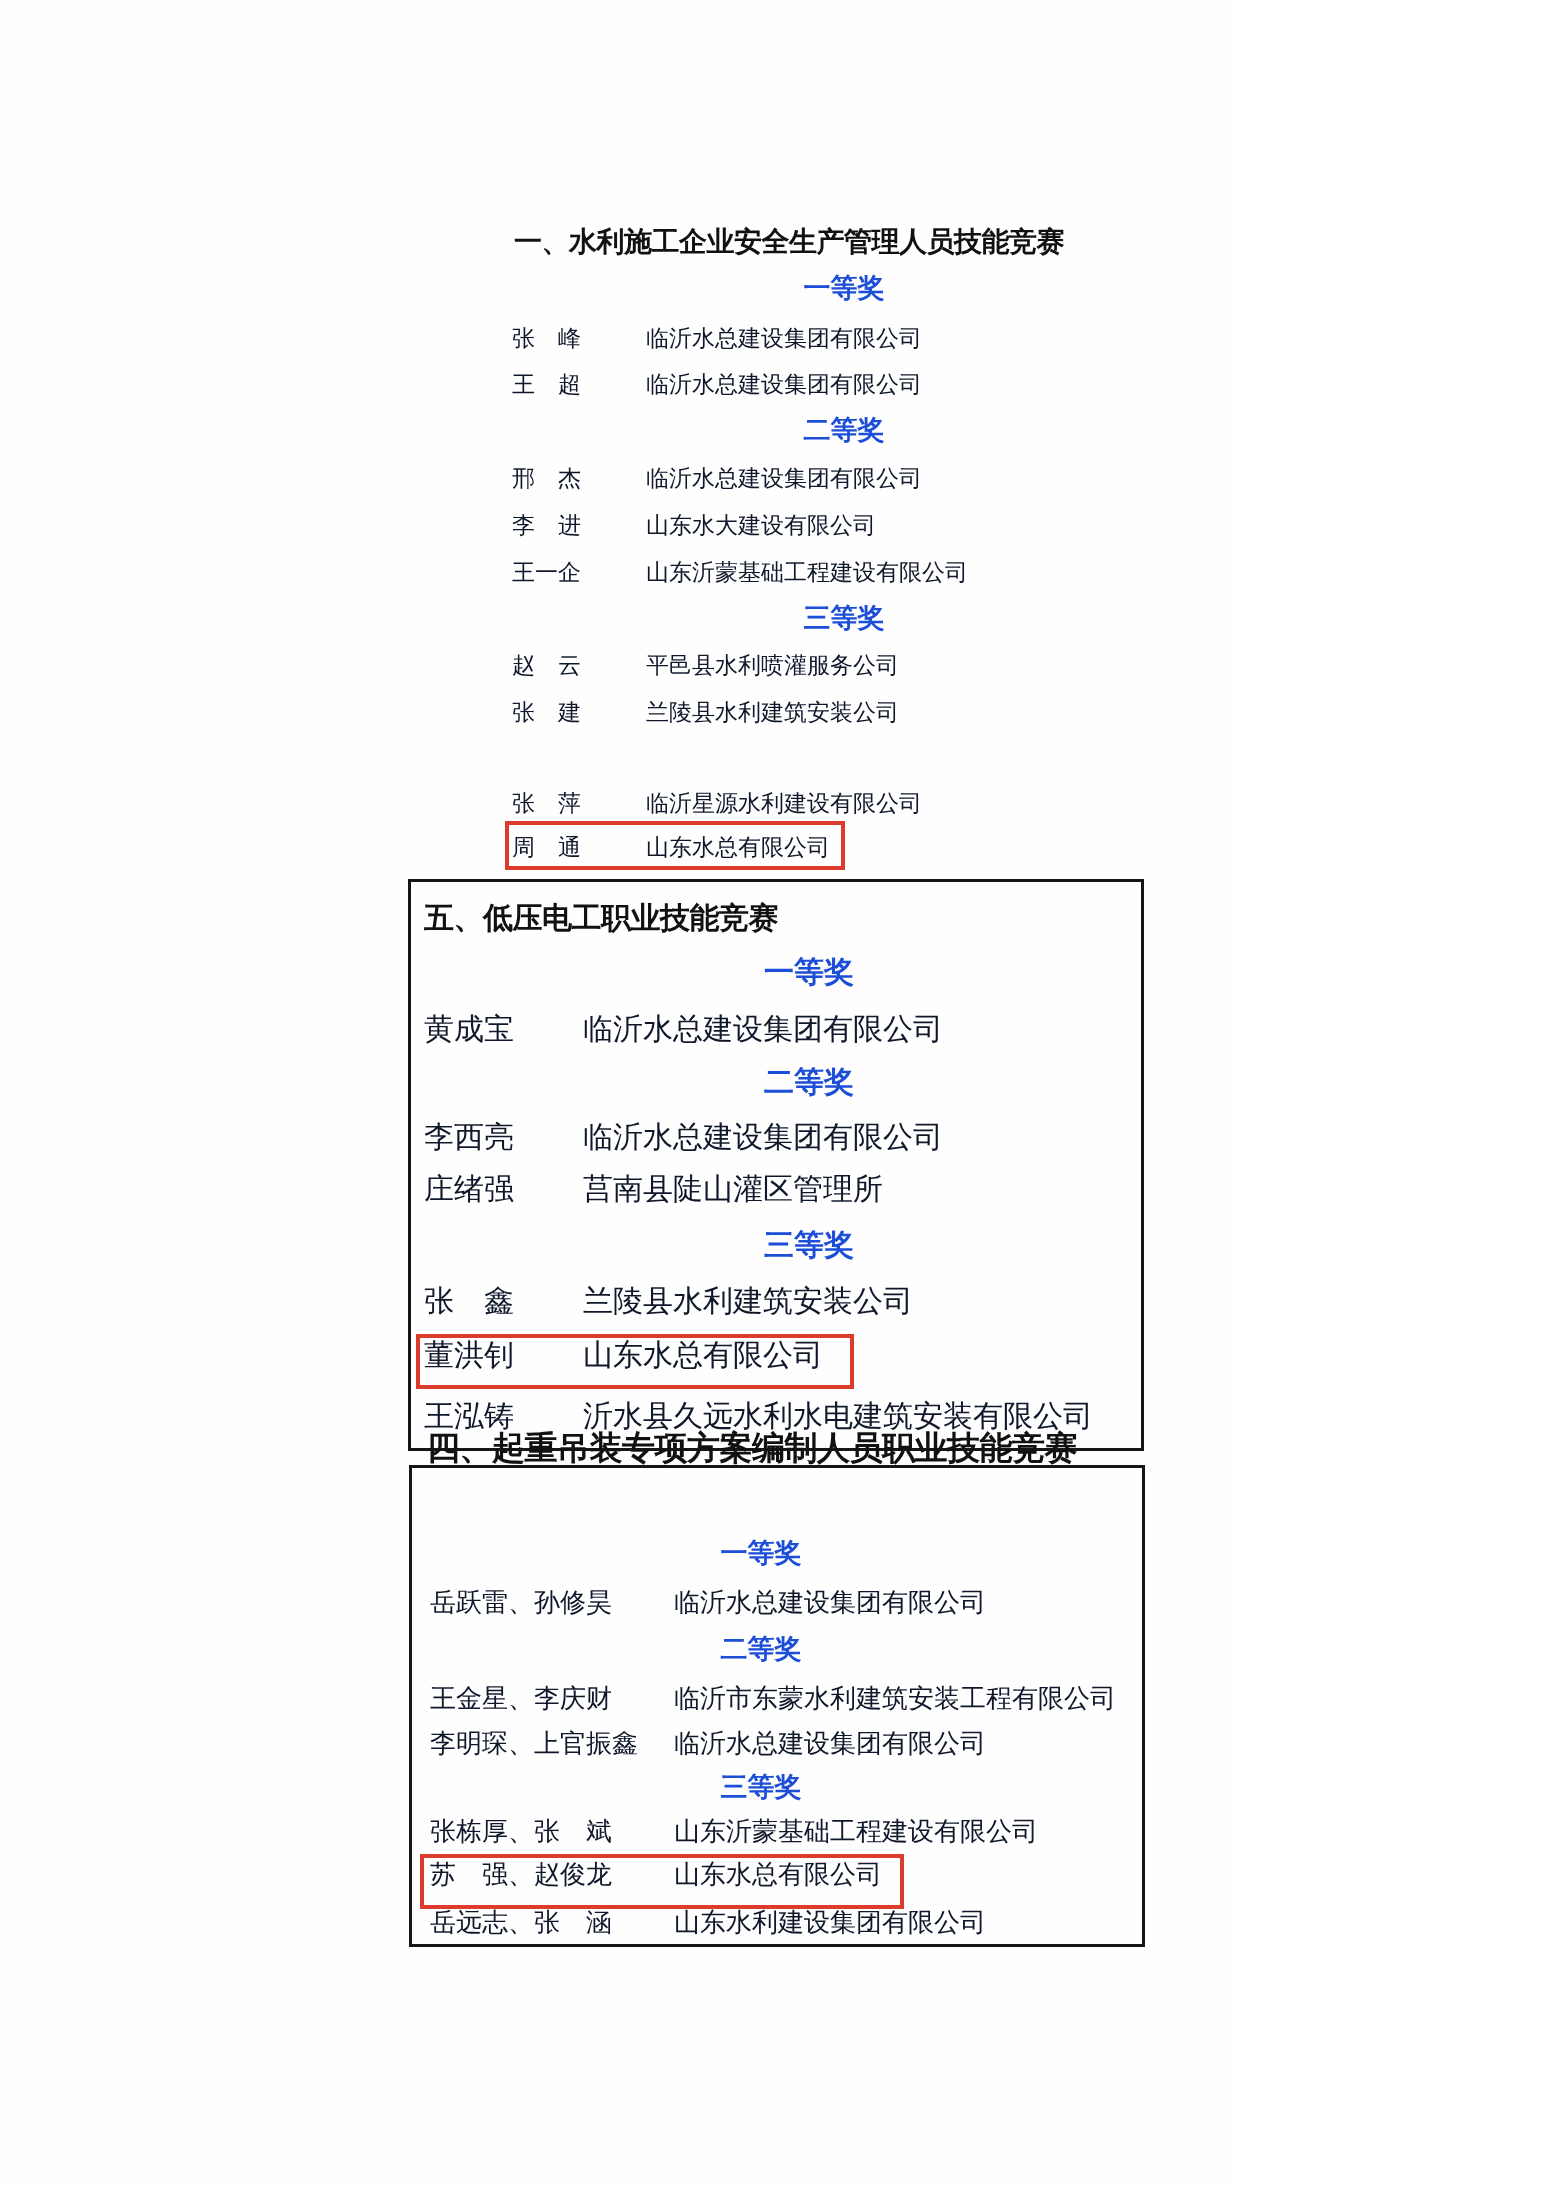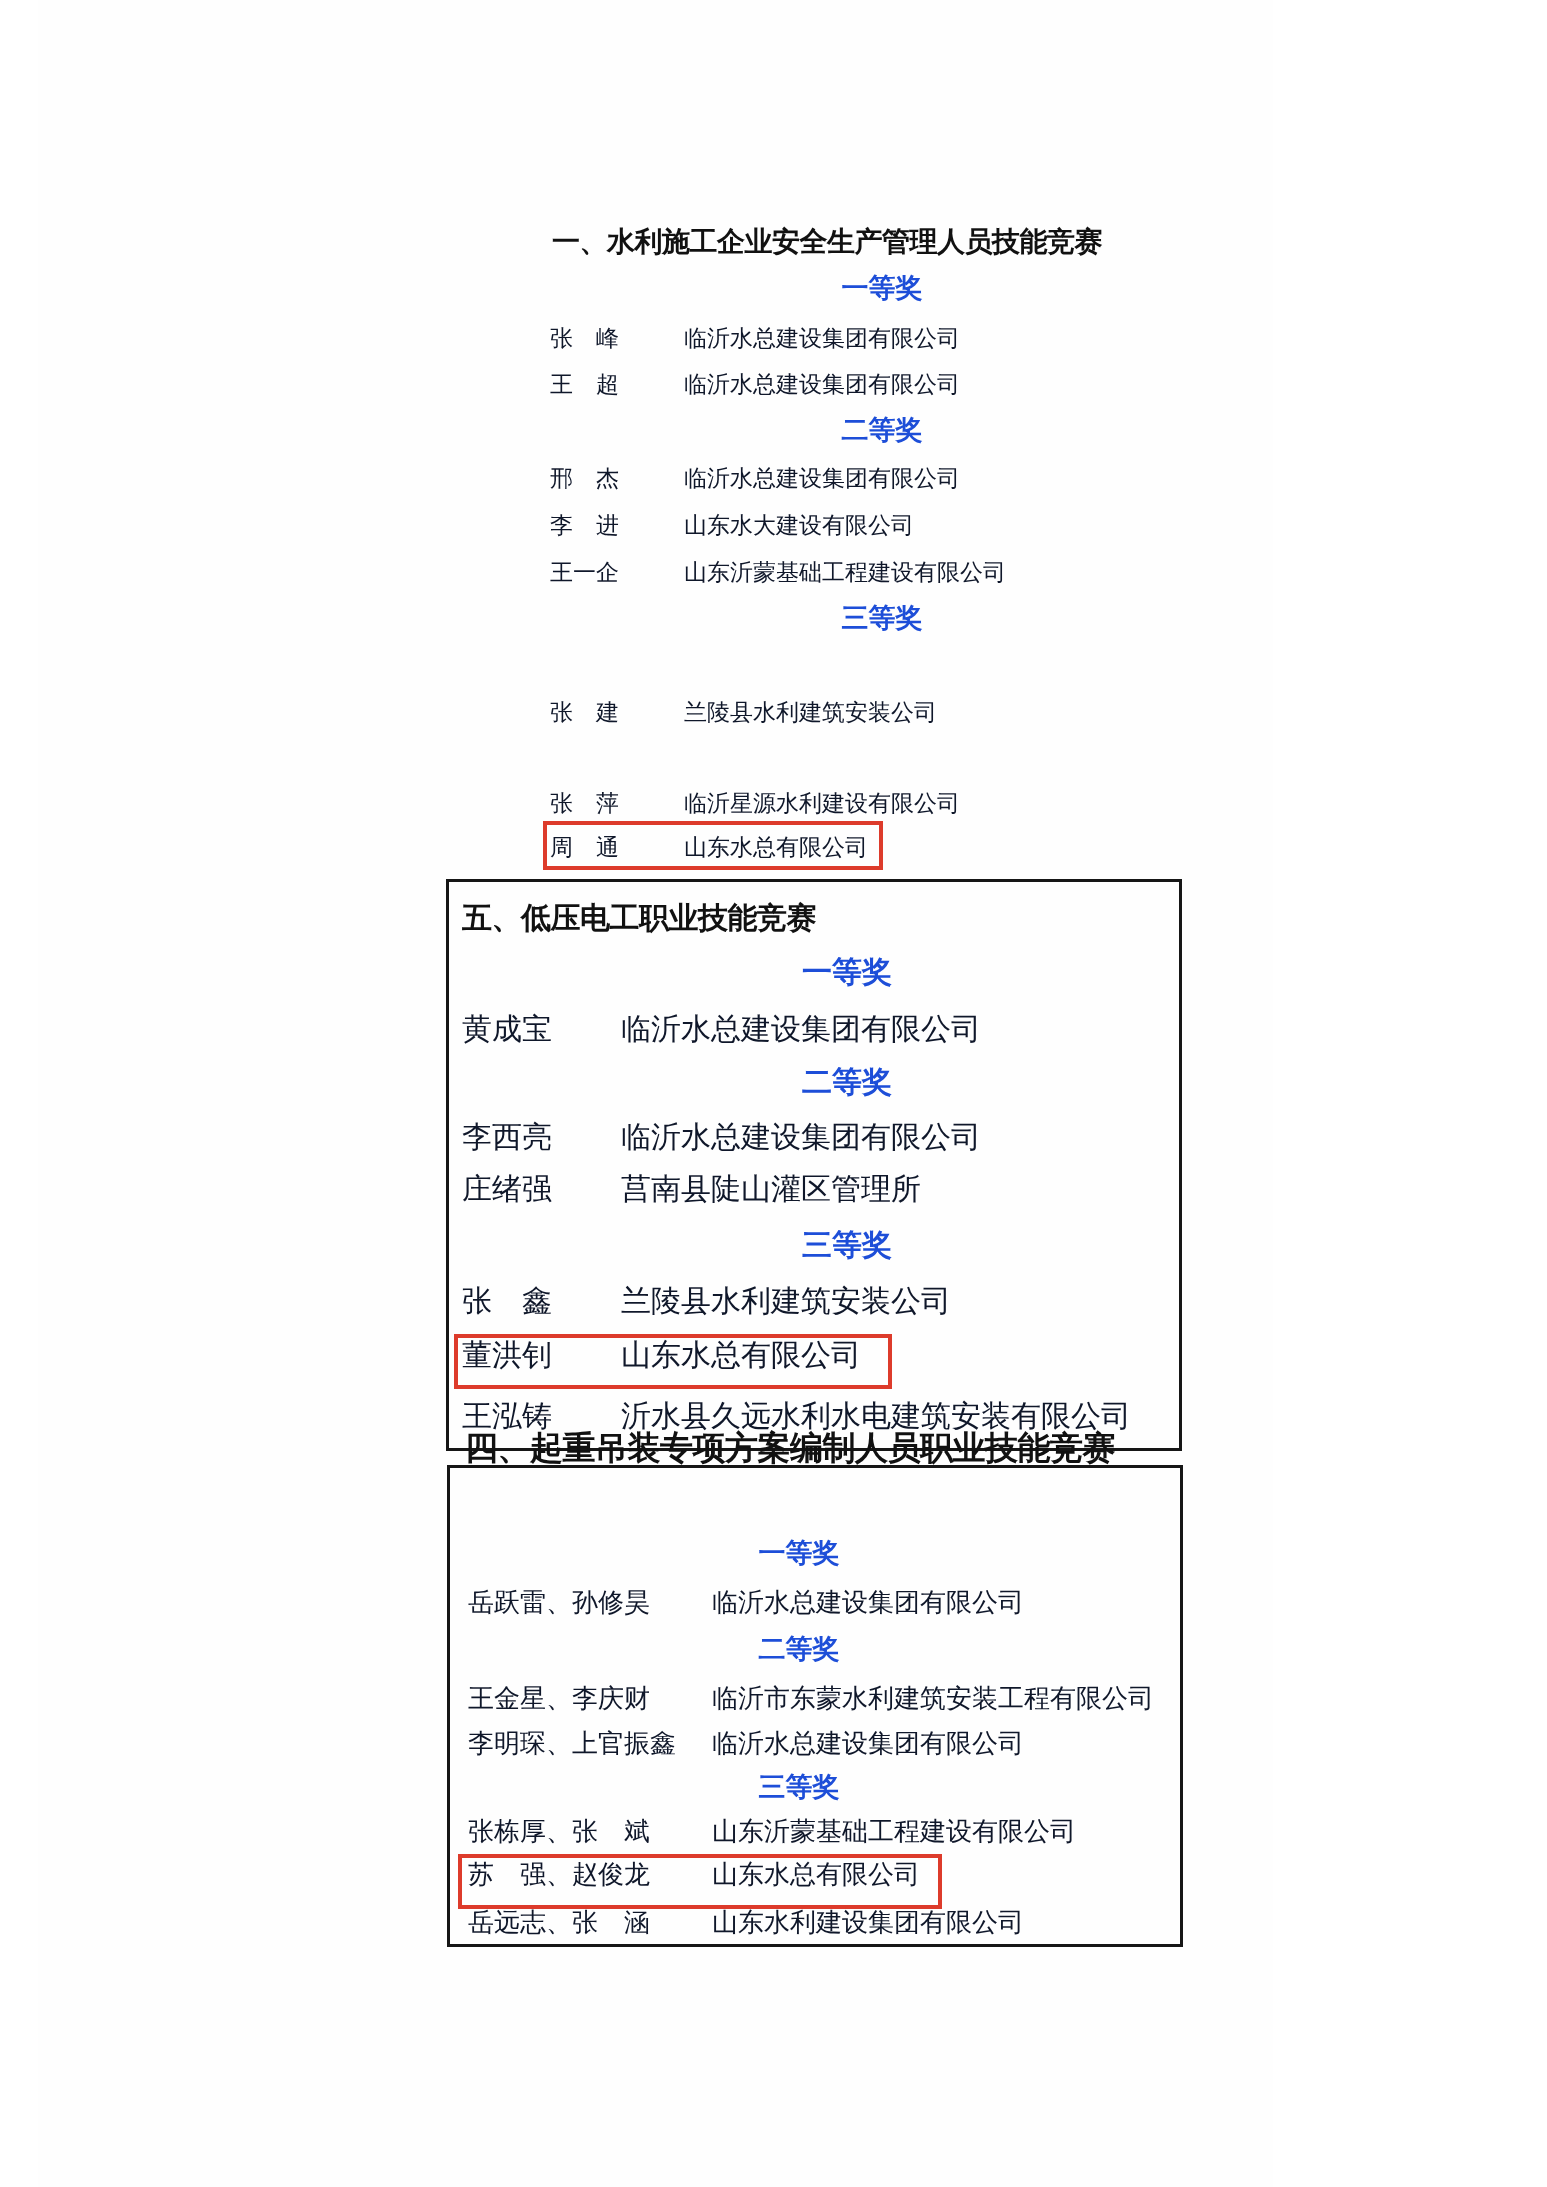--- a/index.html
+++ b/index.html
@@ -1,18 +1,18 @@
 <!DOCTYPE html>
 <html><head>
 <meta charset="utf-8">
 <style>
   html,body{margin:0;padding:0;background:#ffffff;}
   #page{
     position:relative;width:1235px;height:2187px;background:#fefefe;
-    font-family:"Liberation Sans",sans-serif;overflow:hidden;margin-left:38px;
+    font-family:"Liberation Sans",sans-serif;overflow:hidden;
   }
   .sec-title{
     position:absolute;font-weight:700;color:#111111;
     font-family:"Liberation Sans",sans-serif;line-height:1.1;letter-spacing:-0.5px;
     white-space:nowrap;
   }
   .prize{
     position:absolute;font-weight:700;color:#1d4ed8;text-align:center;
     font-family:Liberation Mono, monospace;line-height:1.1;white-space:nowrap;
   }
@@ -67,20 +67,24 @@
     <span class="name">李　进</span>
     <span class="co">山东水大建设有限公司</span>
   </div>
   <div class="row s1" style="top:559px;">
     <span class="name">王一企</span>
     <span class="co">山东沂蒙基础工程建设有限公司</span>
   </div>
 
   <div class="prize p1" style="top:606px;">三等奖</div>
 
+  <div class="row s1" style="top:652px;">
+    <span class="name">赵　云</span>
+    <span class="co">平邑县水利喷灌服务公司</span>
+  </div>
   <div class="row s1" style="top:699px;">
     <span class="name">张　建</span>
     <span class="co">兰陵县水利建筑安装公司</span>
   </div>
   <div class="row s1" style="top:790px;">
     <span class="name">张　萍</span>
     <span class="co">临沂星源水利建设有限公司</span>
   </div>
   <div class="row s1" style="top:834px;padding-left:32px;">
     <span class="name">周　通</span>

